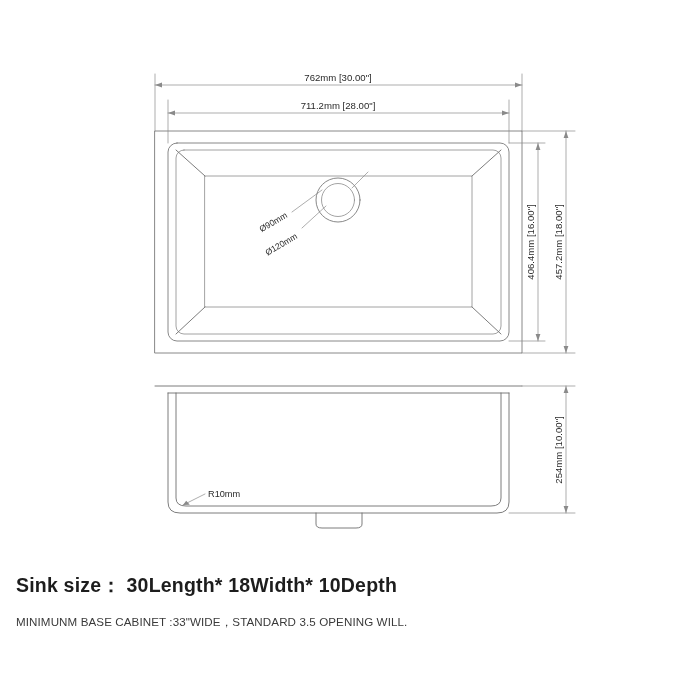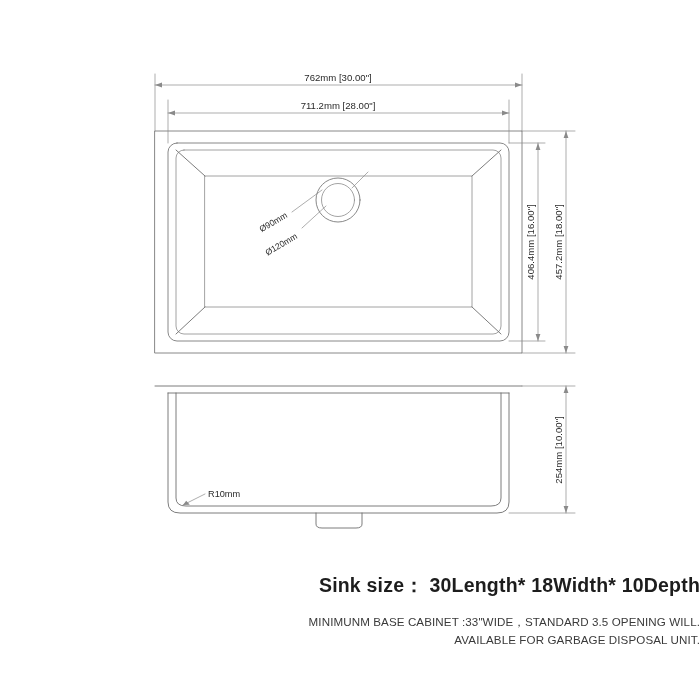--- a/index.html
+++ b/index.html
@@ -24,21 +24,22 @@
     left: 0;
     top: 0;
     width: 700px;
     height: 700px;
   }
   .captions {
     position: absolute;
     left: 0;
     right: 0;
     top: 572px;
-    text-align: right;
+    text-align: left;
+    padding-left: 16px;
   }
   .title-line {
     font-size: 19.5px;
     font-weight: bold;
     letter-spacing: 0.2px;
     color: #1d1d1d;
     margin-bottom: 14px;
   }
   .sub-line {
     font-size: 11.6px;
@@ -156,16 +157,15 @@
 
       <text x="208" y="497" font-size="9.2" text-anchor="start">R10mm</text>
 
       <text x="562" y="450" font-size="9.6" text-anchor="middle" transform="rotate(-90 562 450)">254mm  [10.00"]</text>
     </g>
   </svg>
 
   <div class="captions">
     <div class="title-line">Sink size：  30Length* 18Width* 10Depth</div>
     <div class="sub-line">MINIMUNM BASE CABINET :33"WIDE，STANDARD 3.5 OPENING WILL.</div>
-    <div class="sub-line">AVAILABLE FOR GARBAGE DISPOSAL UNIT.</div>
   </div>
 
 </div>
 
 </body></html>

